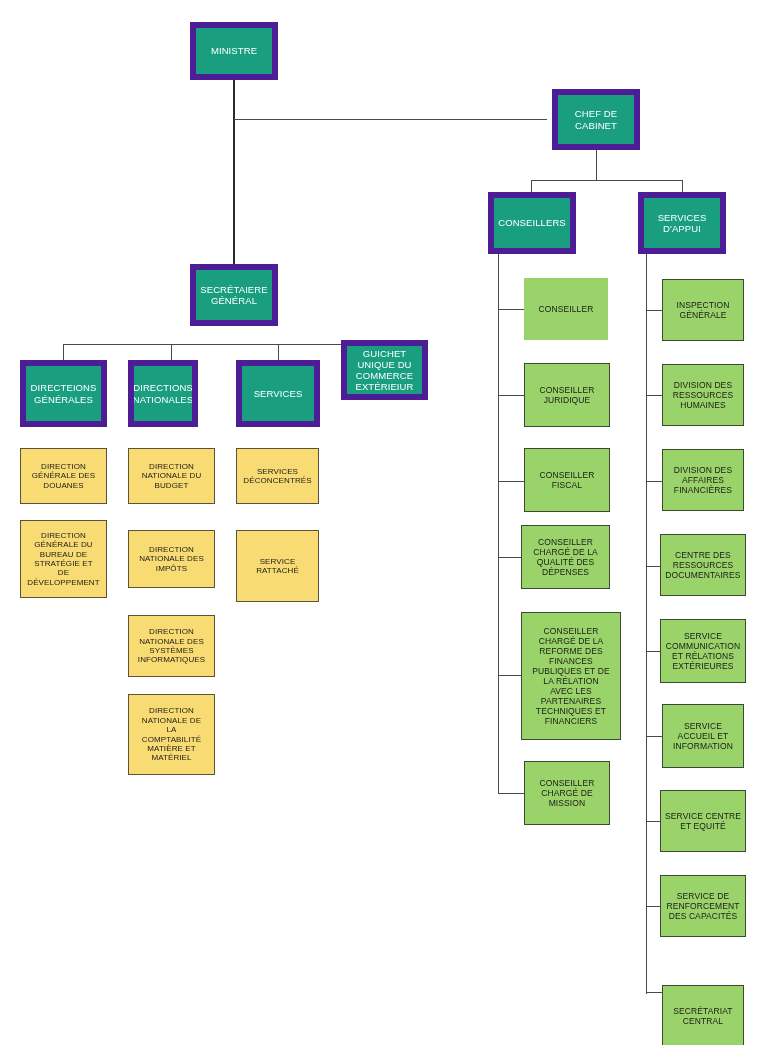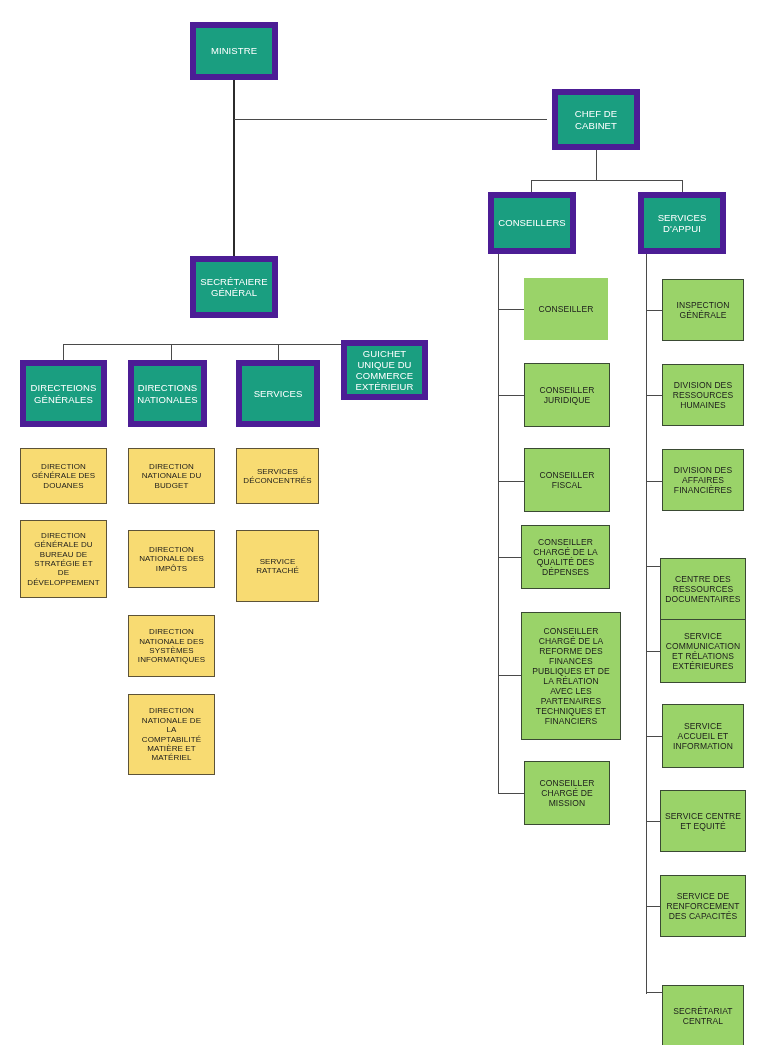--- a/index.html
+++ b/index.html
@@ -107,31 +107,31 @@
 
   <div class="node teal" style="left:488px;top:192px;width:88px;height:62px;">
     <span class="nd-label">CONSEILLERS</span>
   </div>
 
   <div class="node teal" style="left:638px;top:192px;width:88px;height:62px;">
     <span class="nd-label">SERVICES
 D'APPUI</span>
   </div>
 
-  <div class="node teal" style="left:190px;top:256px;width:88px;height:62px;">
+  <div class="node teal" style="left:190px;top:264px;width:88px;height:62px;">
     <span class="nd-label">SECRÉTAIERE
 GÉNÉRAL</span>
   </div>
 
   <div class="node teal" style="left:20px;top:360px;width:87px;height:67px;">
     <span class="nd-label">DIRECTEIONS
 GÉNÉRALES</span>
   </div>
 
-  <div class="node teal" style="left:128px;top:360px;width:79px;height:67px;">
+  <div class="node teal" style="left:128px;top:360px;width:70px;height:67px;">
     <span class="nd-label">DIRECTIONS
 NATIONALES</span>
   </div>
 
   <div class="node teal" style="left:236px;top:360px;width:84px;height:67px;">
     <span class="nd-label">SERVICES</span>
   </div>
 
   <div class="node teal" style="left:341px;top:340px;width:87px;height:60px;align-items:center;">
     <span class="nd-label">GUICHET
@@ -230,21 +230,21 @@
   <div class="node green" style="left:662px;top:364px;width:82px;height:62px;">
     <span class="nd-label">DIVISION DES
 RESSOURCES
 HUMAINES</span>
   </div>
   <div class="node green" style="left:662px;top:449px;width:82px;height:62px;">
     <span class="nd-label">DIVISION DES
 AFFAIRES
 FINANCIÈRES</span>
   </div>
-  <div class="node green" style="left:660px;top:534px;width:86px;height:62px;margin-top:24px;">
+  <div class="node green" style="left:660px;top:534px;width:86px;height:62px;">
     <span class="nd-label">CENTRE DES
 RESSOURCES
 DOCUMENTAIRES</span>
   </div>
   <div class="node green" style="left:660px;top:619px;width:86px;height:64px;">
     <span class="nd-label">SERVICE
 COMMUNICATION
 ET RÉLATIONS
 EXTÉRIEURES</span>
   </div>

